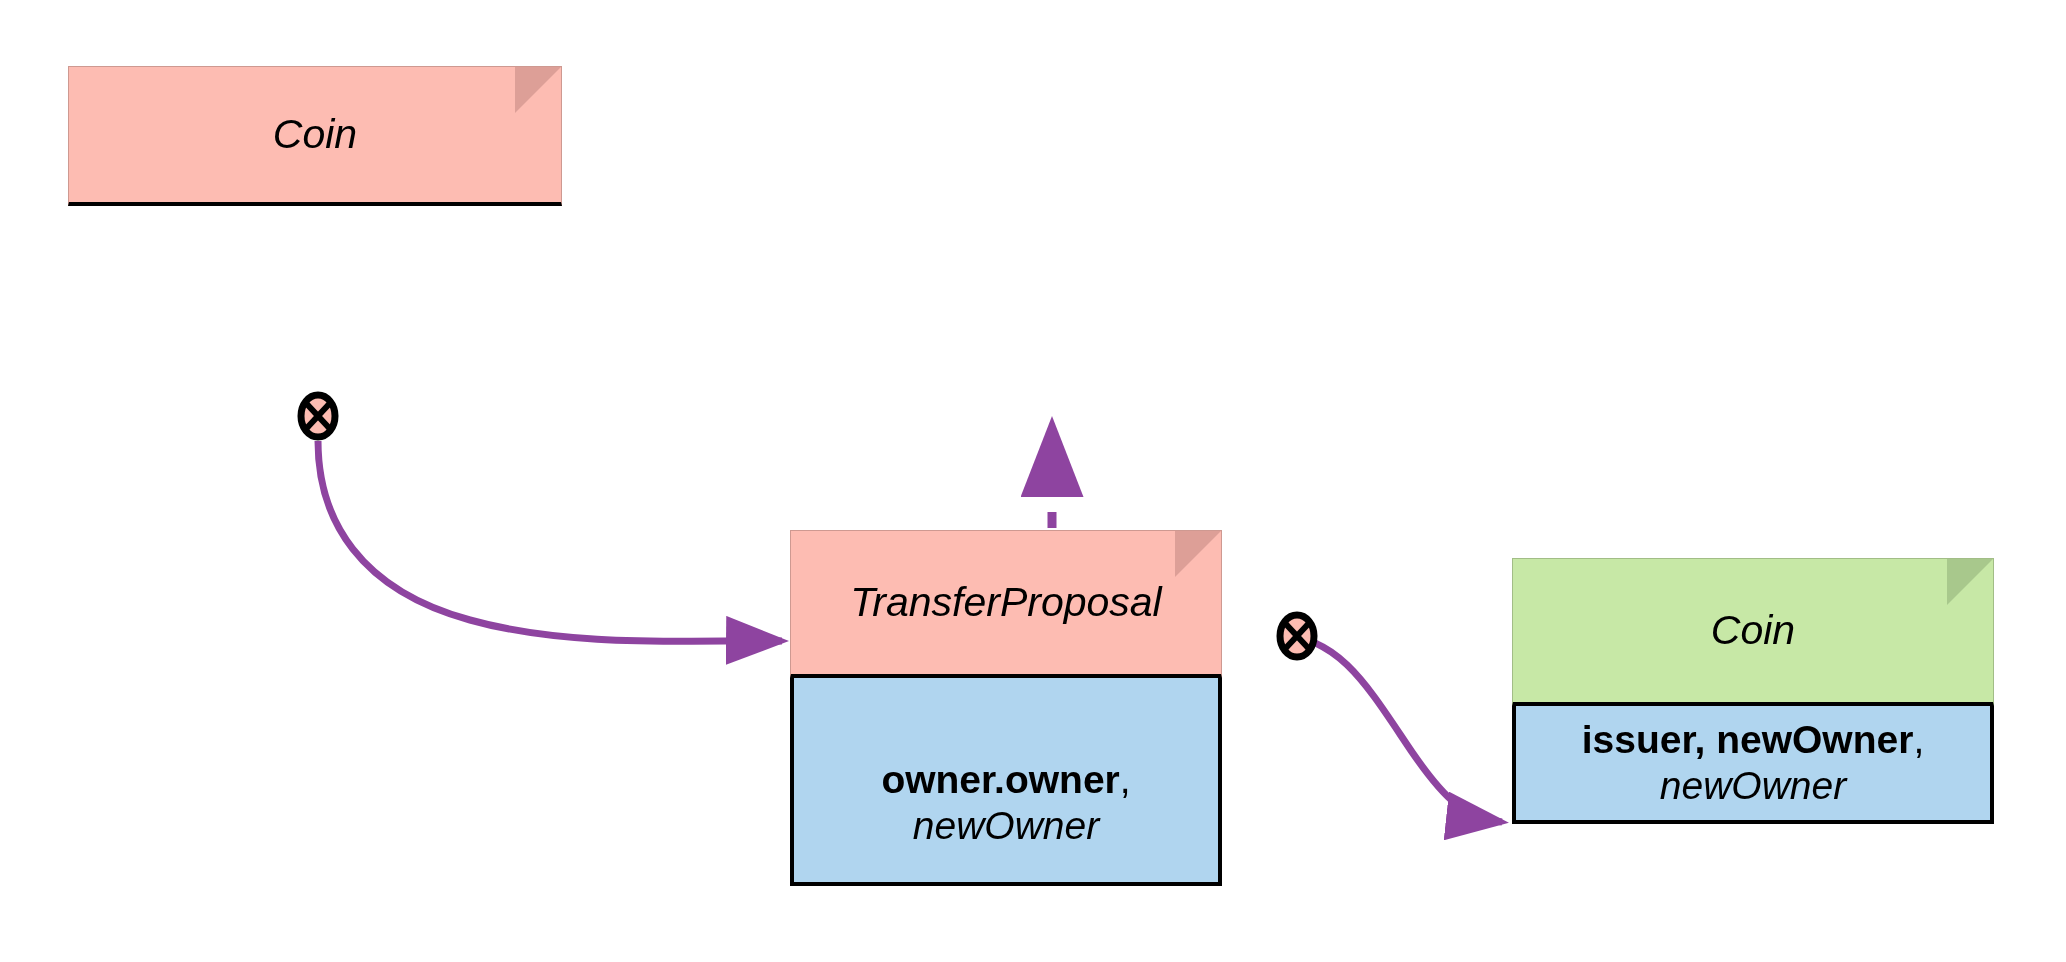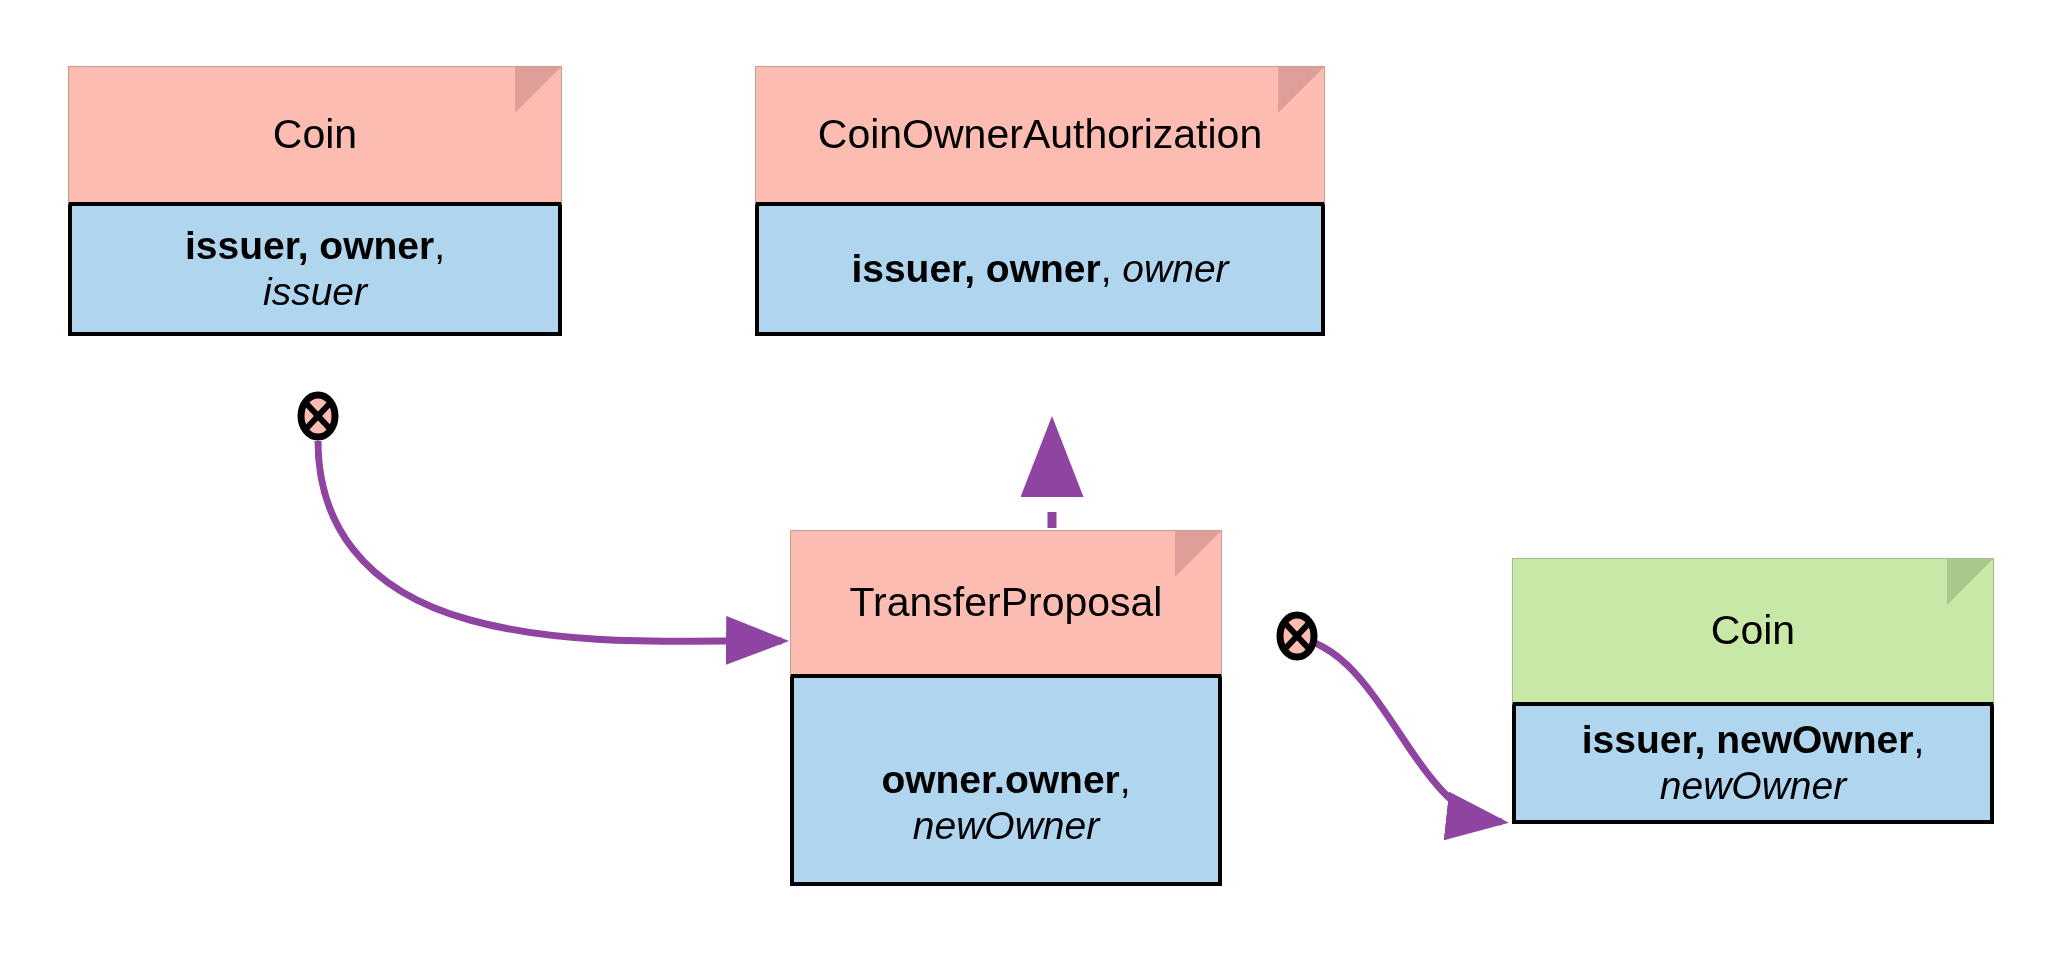--- a/index.html
+++ b/index.html
@@ -43,20 +43,21 @@
     border-bottom: 4px solid #000000;
     overflow: hidden;
   }
   .node .header .title {
     font-size: 41px;
     color: #000000;
     line-height: 1.1;
     text-align: center;
     padding: 0 12px;
     white-space: nowrap;
+    font-style: italic;
   }
   .node .header .fold {
     position: absolute;
     top: 0;
     right: 0;
     width: 0;
     height: 0;
   }
   .node .body {
     position: relative;
@@ -142,40 +143,22 @@
     <path d="M 1052 528 L 1052 425" fill="none" stroke="#8e44a0" stroke-width="9" stroke-dasharray="16 22" marker-end="url(#arrowhead-up)"></path>
 
     <path d="M 1281 636 C 1340 636, 1370 690, 1412 752 C 1445 800, 1465 818, 1502 822" fill="none" stroke="#8e44a0" stroke-width="7" marker-end="url(#arrowhead)"></path>
   </svg>
 
   <div class="node pink" id="node-coin-source">
     <div class="header">
       <span class="title">Coin</span>
       <span class="fold"></span>
     </div>
-    <div class="body">
-      <div class="attrs">
-        <b>issuer, owner</b><span>,</span><br>
-        <i>issuer</i>
-      </div>
-    </div>
   </div>
 
-  <div class="node pink" id="node-coin-owner-auth">
-    <div class="header">
-      <span class="title">CoinOwnerAuthorization</span>
-      <span class="fold"></span>
-    </div>
-    <div class="body">
-      <div class="attrs">
-        <b>issuer, owner</b><span>,</span>
-        <i>owner</i>
-      </div>
-    </div>
-  </div>
 
   <div class="node pink" id="node-transfer-proposal">
     <div class="header">
       <span class="title">TransferProposal</span>
       <span class="fold"></span>
     </div>
     <div class="body">
       <div class="attrs">
         <br>
         <b>owner.owner</b><span>,</span><br>

